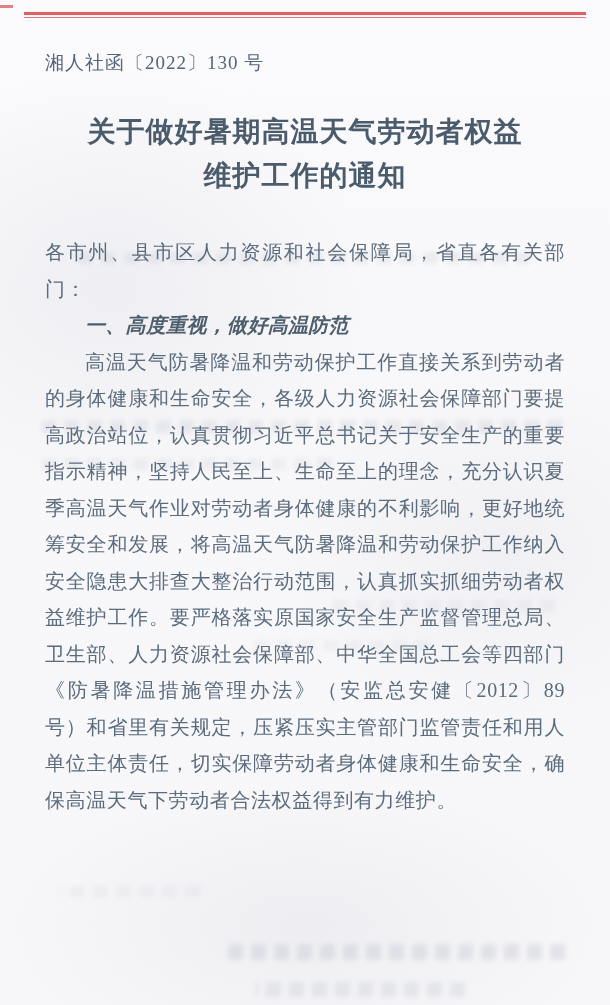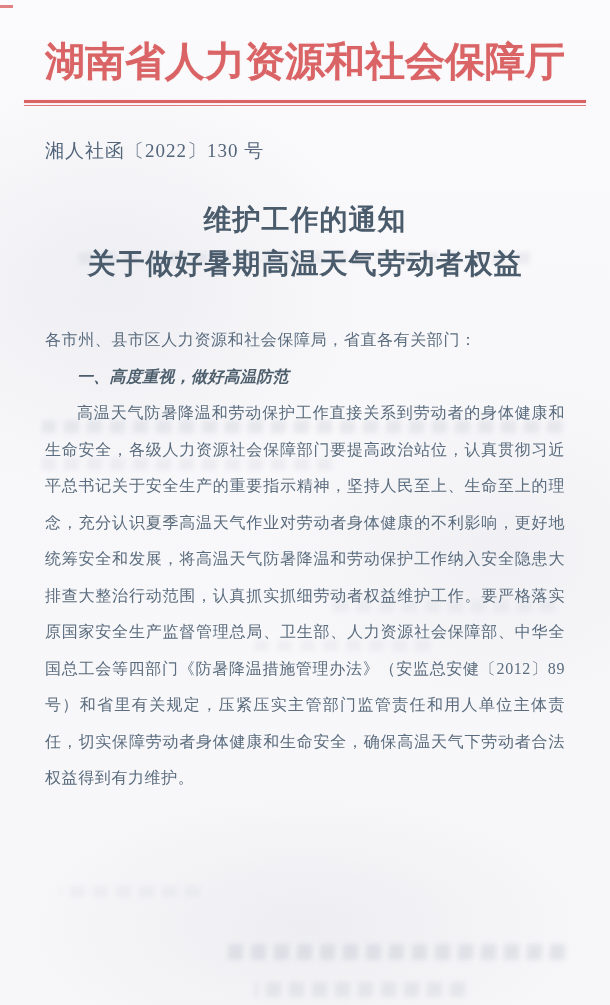--- a/index.html
+++ b/index.html
@@ -49,21 +49,21 @@
     text-align:center;
     font-size:28px;line-height:44px;
     font-weight:bold;
     letter-spacing:1px;
     color:var(--title-text,#4a5b6c);
   }
 
   .body-block{margin-top:36px;}
   .salutation,.para,.hd{
     margin:0;
-    font-size:16px;line-height:36.5px;
+    font-size:20px;line-height:36.5px;
     letter-spacing:.6px;
     color:var(--body-text,#5a6c7e);
     text-align:justify;
   }
   .para{text-indent:2em;}
   .hd{
     text-indent:2em;
     font-family:"Liberation Sans","DejaVu Sans",sans-serif;
     font-weight:bold;
     letter-spacing:.3px;
@@ -99,32 +99,31 @@
   <div class="ghost g2"></div>
   <div class="ghost g3"></div>
   <div class="ghost g4"></div>
   <div class="ghost g5"></div>
   <div class="ghost g6"></div>
   <div class="ghost g7"></div>
   <div class="ghost g8"></div>
 
   <div class="content">
 
-    <div class="agency">湖南省人力资源和社会保障厅</div>
 
     <div class="rule">
       <div class="thick"></div>
       <div class="thin"></div>
     </div>
 
     <div class="docnum">湘人社函〔2022〕130 号</div>
 
     <div class="title">
+      <div>关于做好暑期高温天气劳动者权益</div>
       <div>维护工作的通知</div>
-      <div>关于做好暑期高温天气劳动者权益</div>
     </div>
 
     <div class="body-block">
 
       <p class="salutation">各市州、县市区人力资源和社会保障局，省直各有关部门：</p>
 
 
       <p class="hd">一、高度重视，做好高温防范</p>
 
       <p class="para">高温天气防暑降温和劳动保护工作直接关系到劳动者的身体健康和生命安全，各级人力资源社会保障部门要提高政治站位，认真贯彻习近平总书记关于安全生产的重要指示精神，坚持人民至上、生命至上的理念，充分认识夏季高温天气作业对劳动者身体健康的不利影响，更好地统筹安全和发展，将高温天气防暑降温和劳动保护工作纳入安全隐患大排查大整治行动范围，认真抓实抓细劳动者权益维护工作。要严格落实原国家安全生产监督管理总局、卫生部、人力资源社会保障部、中华全国总工会等四部门《防暑降温措施管理办法》（安监总安健〔2012〕89 号）和省里有关规定，压紧压实主管部门监管责任和用人单位主体责任，切实保障劳动者身体健康和生命安全，确保高温天气下劳动者合法权益得到有力维护。</p>

